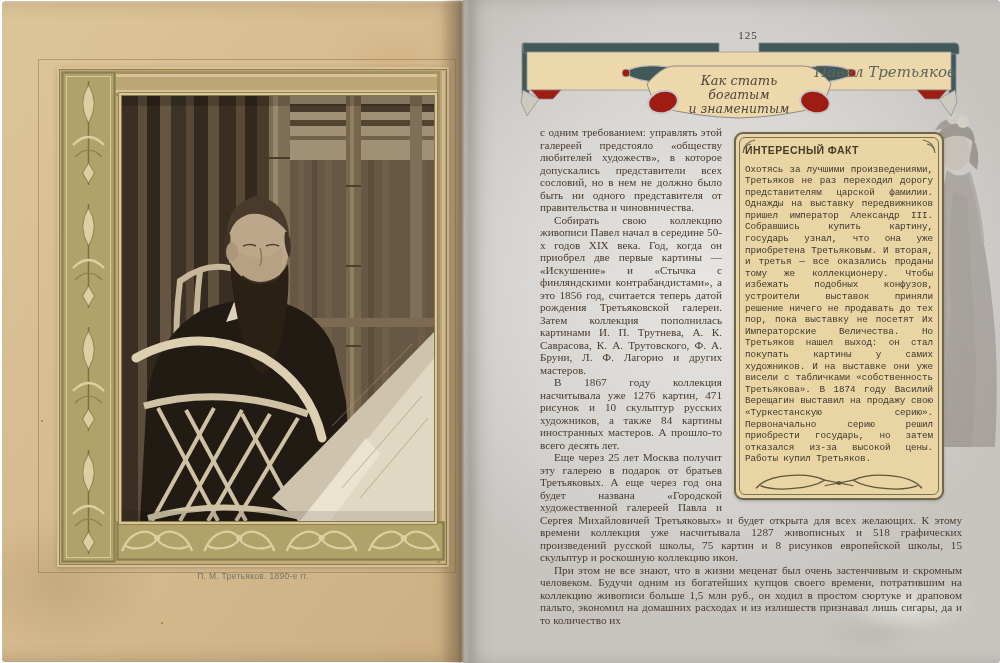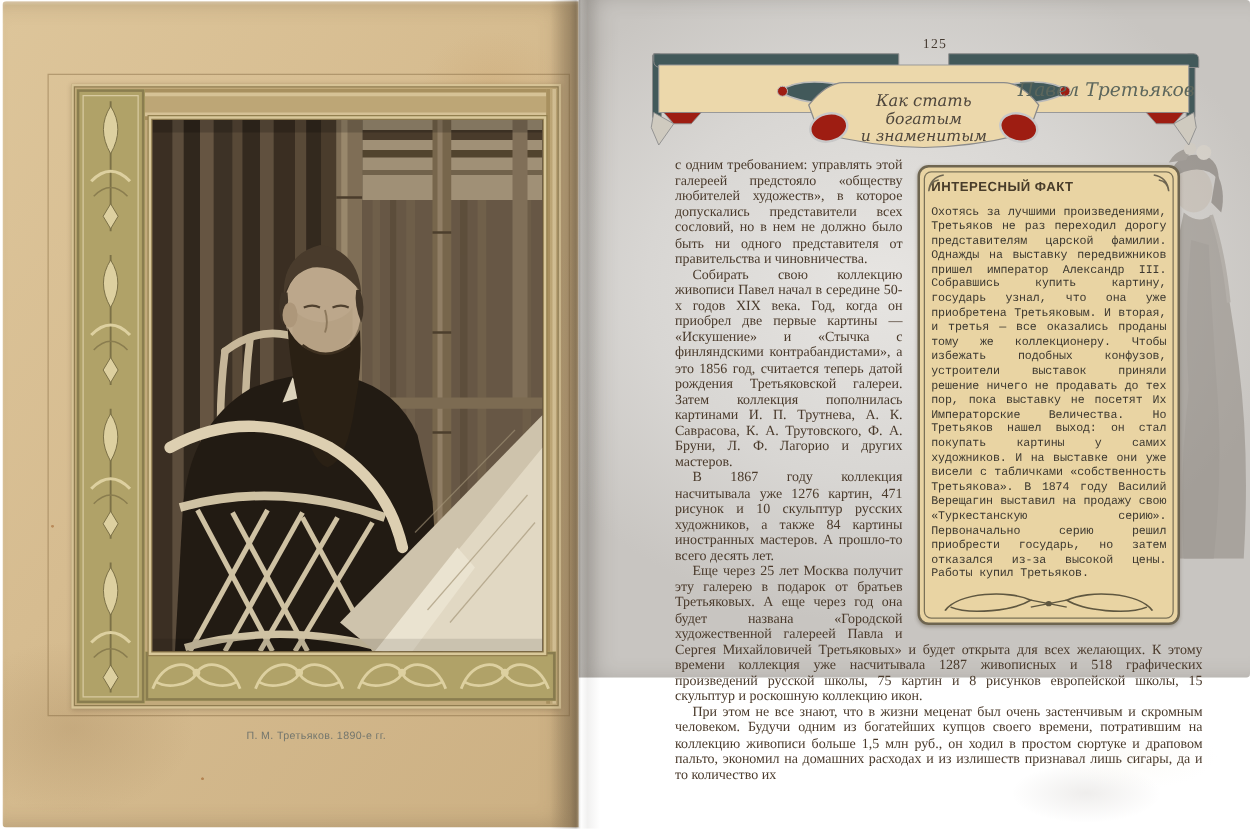--- a/index.html
+++ b/index.html
@@ -41,27 +41,27 @@
   .band-right{
     position:absolute;left:380px;top:4px;width:8px;height:492px;background:#bda676;
     box-shadow: inset 3px 0 0 #a8905f, inset -3px 0 0 #d6c296;
   }
   .photo{
     position:absolute;left:65px;top:29px;width:312px;height:425px;overflow:hidden;background:#4c4134;
     box-shadow:0 0 0 1px #8a774b, 0 0 0 3px #d9c89a, 0 0 0 4px #93804f;
   }
   .photo svg{display:block;width:312px;height:425px;}
   .photo-caption{
-    position:absolute;left:55px;top:582px;width:392px;text-align:center;
+    position:absolute;left:55px;top:570px;width:392px;text-align:center;
     font-family:"Liberation Sans","DejaVu Sans",sans-serif;font-size:8.5px;letter-spacing:.3px;color:#73766d;
   }
 
   
   .right-page{
-    position:absolute;left:463px;top:0;width:537px;height:542px;border-radius:0 3px 3px 0;
+    position:absolute;left:463px;top:0;width:537px;height:663px;border-radius:0 3px 3px 0;
     background:
       radial-gradient(60% 50% at 45% 42%, #e7e5e2 0%, #d8d6d3 58%, #c8c5c1 100%);
     box-shadow: inset 16px 0 20px -6px rgba(70,62,55,.35);
   }
   .gutter{
     position:absolute;left:440px;top:0;width:40px;height:663px;pointer-events:none;
     background:linear-gradient(90deg, rgba(90,75,55,0) 0%, rgba(90,75,55,.25) 40%, rgba(45,38,30,.30) 52%, rgba(250,250,248,.18) 62%, rgba(120,115,108,.10) 75%, rgba(120,115,108,0) 100%);
   }
   .page-number{
     position:absolute;left:237px;top:29px;width:96px;text-align:center;

